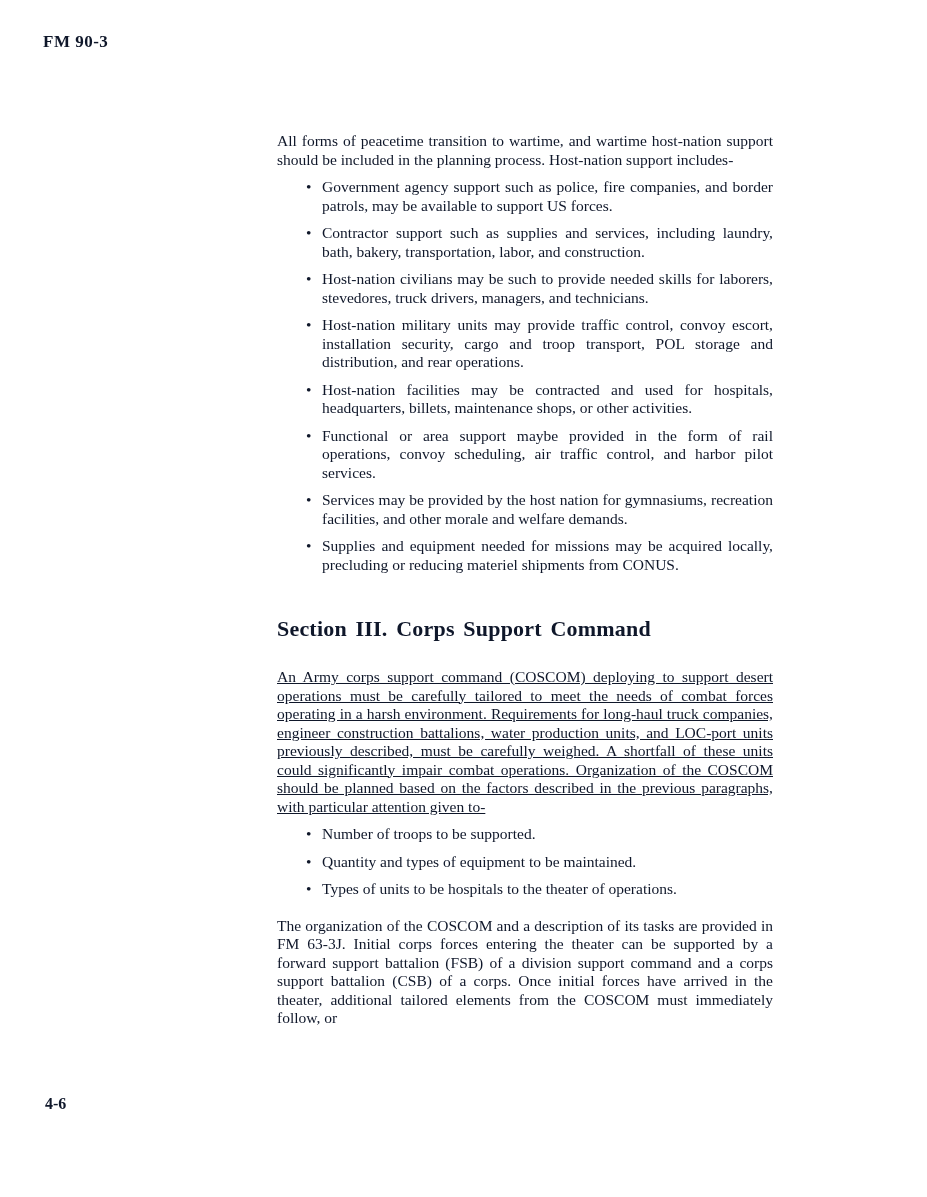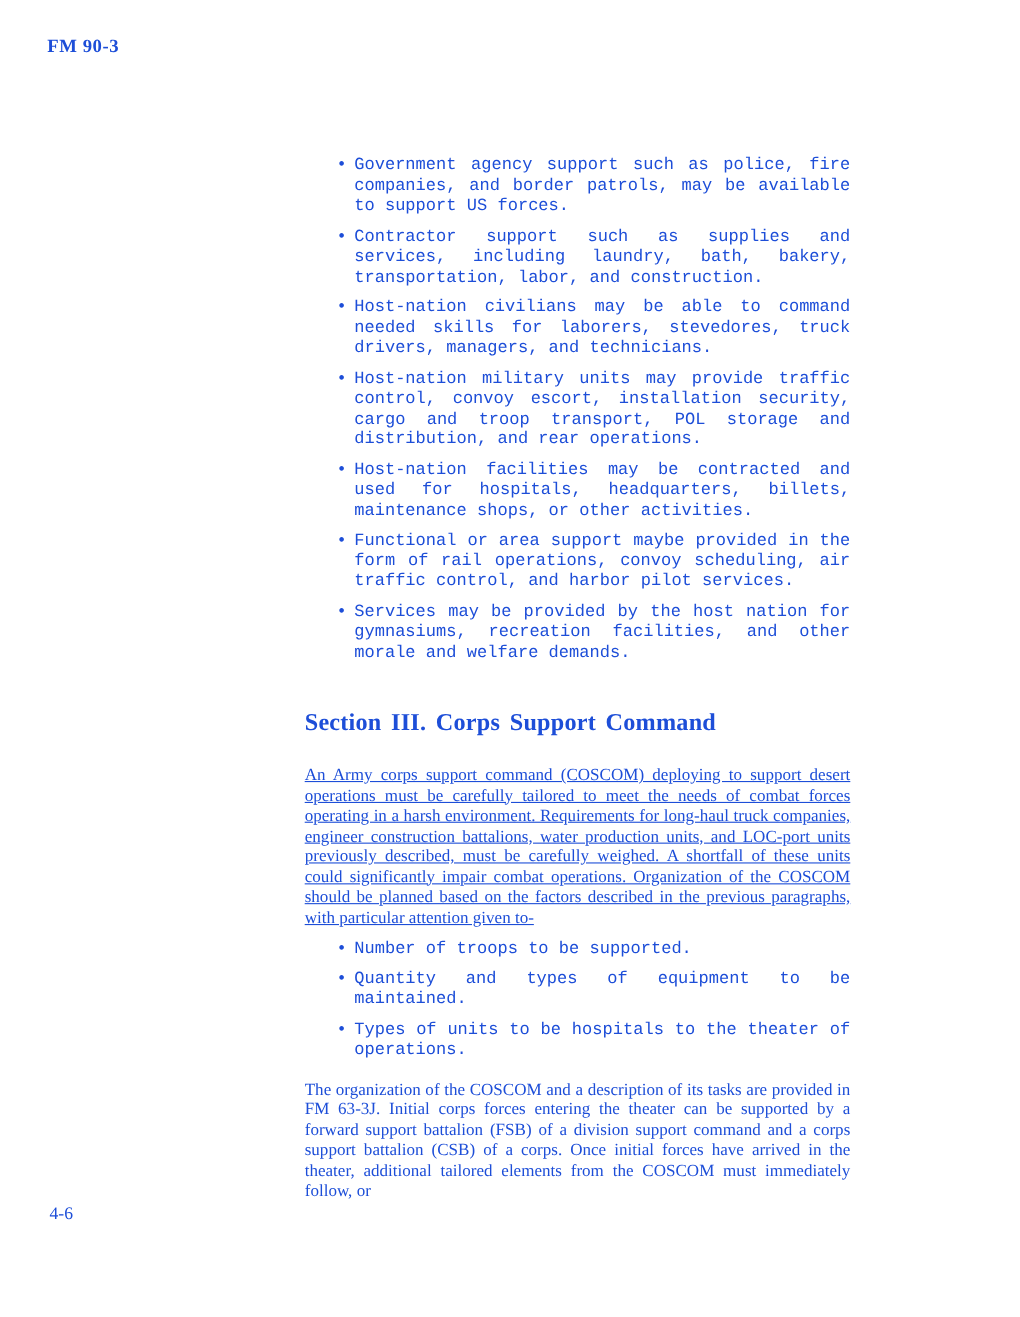--- a/index.html
+++ b/index.html
@@ -5,56 +5,55 @@
   html, body {
     margin: 0;
     padding: 0;
     background: #ffffff;
   }
   .page {
     position: relative;
     width: 927px;
     height: 1197px;
     background: #ffffff;
-    color: #1d4ed8;
+    color: #0f172a;
     font-family: "Liberation Serif", serif;
     overflow: hidden;
   }
   .page-header {
     position: absolute;
     left: 43px;
     top: 32px;
     font-size: 17px;
     font-weight: bold;
     letter-spacing: 0.5px;
   }
   .page-footer {
     position: absolute;
     left: 45px;
     top: 1095px;
     font-size: 16px;
-    font-weight: normal;
+    font-weight: bold;
   }
   .content {
     position: absolute;
     left: 277px;
     top: 132px;
     width: 496px;
   }
   .body-par {
     margin: 0;
     font-size: 15.5px;
     line-height: 18.5px;
     text-align: justify;
   }
   ul.bullets {
     list-style: none;
     margin: 9px 0 0 0;
     padding: 0;
-    font-family: Liberation Mono, monospace;
   }
   ul.bullets li {
     position: relative;
     padding-left: 45px;
     margin-top: 9px;
     font-size: 15.5px;
     line-height: 18.5px;
     text-align: justify;
   }
   ul.bullets li::before {
@@ -76,29 +75,31 @@
 </style>
 </head>
 <body>
 
 <div class="page">
 
   <div class="page-header">FM 90-3</div>
 
   <div class="content">
 
+    <p class="body-par">All forms of peacetime transition to wartime, and wartime host-nation support should be included in the planning process. Host-nation support includes-</p>
 
     <ul class="bullets">
       <li>Government agency support such as police, fire companies, and border patrols, may be available to support US forces.</li>
       <li>Contractor support such as supplies and services, including laundry, bath, bakery, transportation, labor, and construction.</li>
-      <li>Host-nation civilians may be able to command needed skills for laborers, stevedores, truck drivers, managers, and technicians.</li>
+      <li>Host-nation civilians may be such to provide needed skills for laborers, stevedores, truck drivers, managers, and technicians.</li>
       <li>Host-nation military units may provide traffic control, convoy escort, installation security, cargo and troop transport, POL storage and distribution, and rear operations.</li>
       <li>Host-nation facilities may be contracted and used for hospitals, headquarters, billets, maintenance shops, or other activities.</li>
       <li>Functional or area support maybe provided in the form of rail operations, convoy scheduling, air traffic control, and harbor pilot services.</li>
       <li>Services may be provided by the host nation for gymnasiums, recreation facilities, and other morale and welfare demands.</li>
+      <li>Supplies and equipment needed for missions may be acquired locally, precluding or reducing materiel shipments from CONUS.</li>
     </ul>
 
     <h2 class="section-heading">Section III. Corps Support Command</h2>
 
     <p class="body-par par-after-heading">An Army corps support command (COSCOM) deploying to support desert operations must be carefully tailored to meet the needs of combat forces operating in a harsh environment. Requirements for long-haul truck companies, engineer construction battalions, water production units, and LOC-port units previously described, must be carefully weighed. A shortfall of these units could significantly impair combat operations. Organization of the COSCOM should be planned based on the factors described in the previous paragraphs, with particular attention given to-</p>
 
     <ul class="bullets factors">
       <li>Number of troops to be supported.</li>
       <li>Quantity and types of equipment to be maintained.</li>
       <li>Types of units to be hospitals to the theater of operations.</li>

